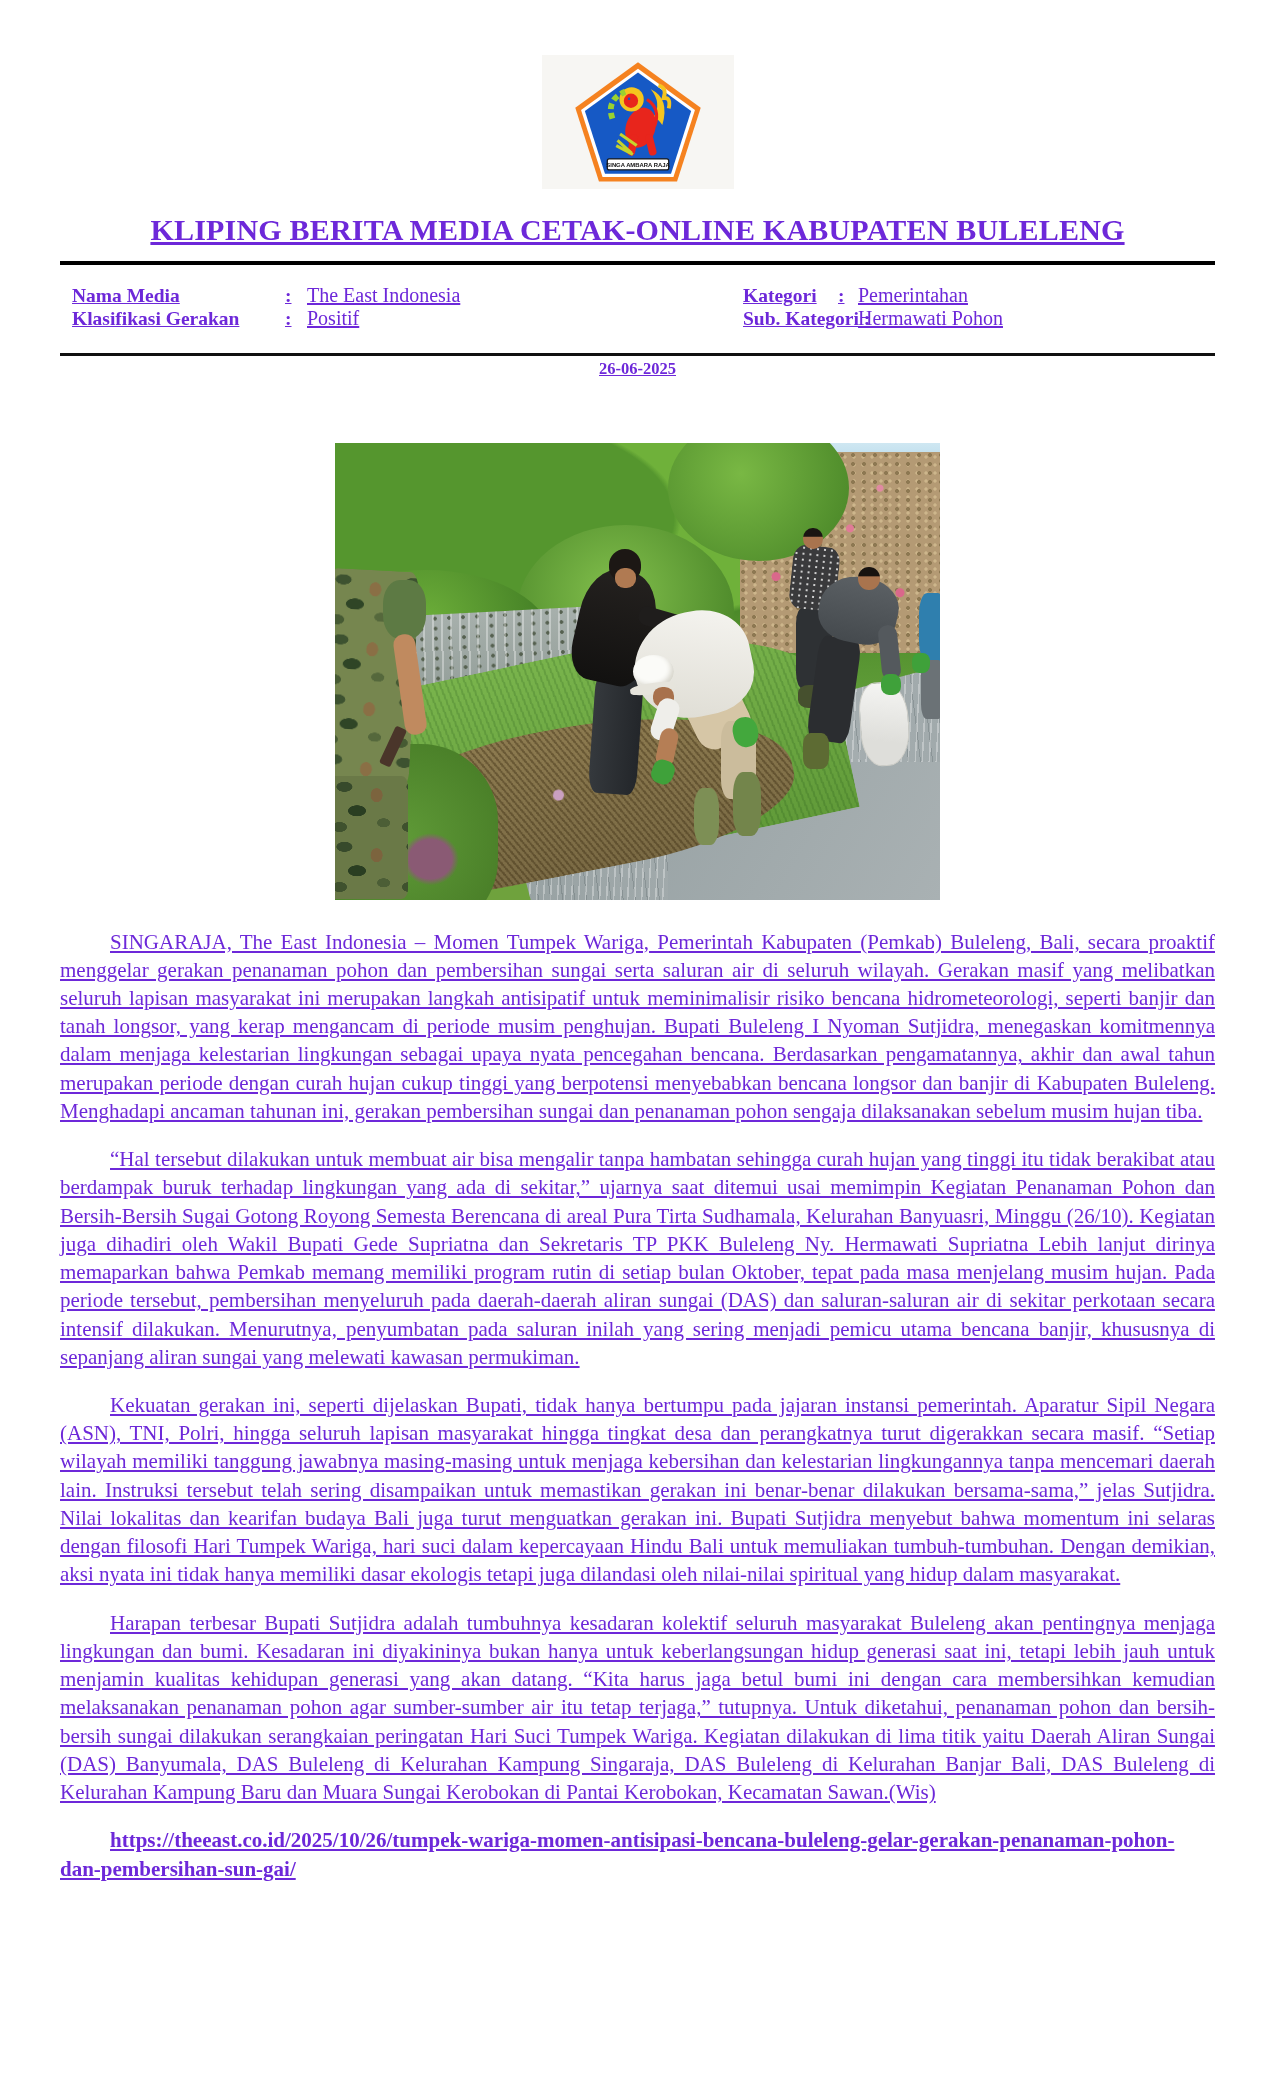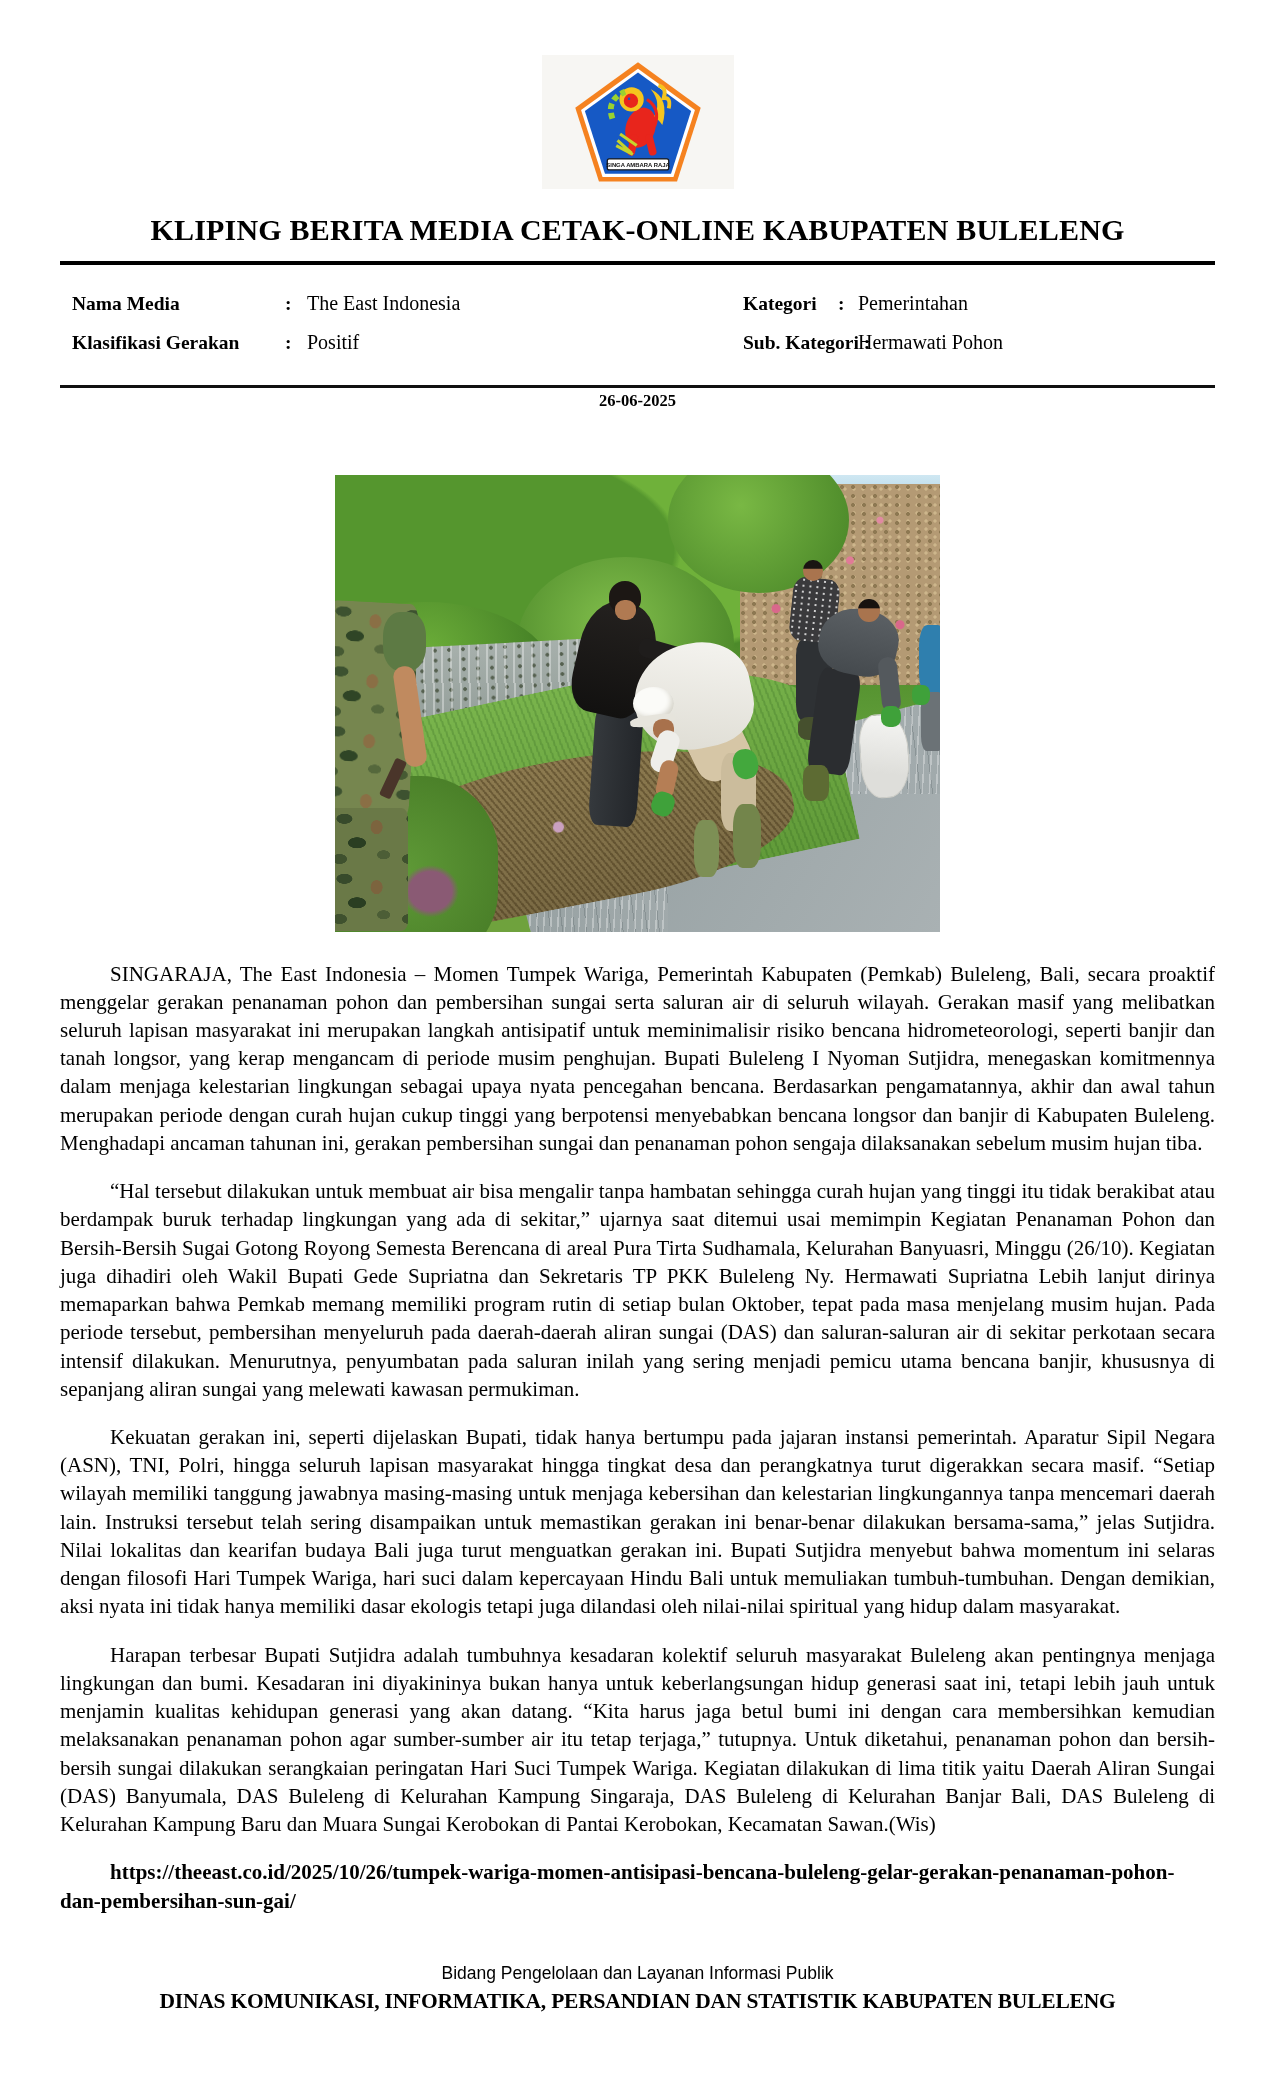--- a/index.html
+++ b/index.html
@@ -1,29 +1,29 @@
 <!DOCTYPE html>
 <html><head>
 <meta charset="utf-8">
 <style>
   html,body{margin:0;padding:0;background:#fff;}
   .page{position:relative;width:1275px;height:2100px;margin:0 auto;background:#fff;
-        font-family:"Liberation Serif",serif;color:#000000;overflow:hidden;}
+        font-family:"Liberation Serif",serif;color:#6d28d9;overflow:hidden;text-decoration:underline;}
 
   
   .logo-wrap{margin:55px auto 0;width:192px;height:134px;background:#f7f6f3;
              display:flex;align-items:center;justify-content:center;}
   .header-title{margin-top:24px;text-align:center;font-weight:bold;font-size:30px;letter-spacing:.2px;white-space:nowrap;}
 
   .rule-thick{margin:14px 60px 0;height:4px;background:#000;}
   .rule-thin{margin:0 60px;height:2.5px;background:#101010;}
 
-  .meta{margin:16px 60px;padding:11px 0 15px 12px;display:grid;
+  .meta{margin:8px 60px;padding:11px 0 15px 12px;display:grid;
         grid-template-columns:213px 22px 436px 95px 20px auto;
-        row-gap:16px;font-size:19.5px;align-items:baseline;}
+        font-size:19.5px;align-items:baseline;}
   .meta .lbl{font-weight:bold;white-space:nowrap;}
   .meta .sep{font-weight:bold;}
   .meta .val{font-size:20px;}
 
   .article-title{margin:24px auto 0;max-width:1040px;text-align:center;font-weight:bold;
                  font-size:29px;line-height:1.42;}
   .article-date{text-align:center;font-weight:bold;font-size:16.5px;margin-top:3px;}
 
   
   .photo{position:relative;width:605px;height:457px;margin:64px auto 0;overflow:hidden;background:#6fa23d;}
@@ -245,18 +245,14 @@
   </figure>
 
   <div class="body">
     <p>SINGARAJA, The East Indonesia – Momen Tumpek Wariga, Pemerintah Kabupaten (Pemkab) Buleleng, Bali, secara proaktif menggelar gerakan penanaman pohon dan pembersihan sungai serta saluran air di seluruh wilayah. Gerakan masif yang melibatkan seluruh lapisan masyarakat ini merupakan langkah antisipatif untuk meminimalisir risiko bencana hidrometeorologi, seperti banjir dan tanah longsor, yang kerap mengancam di periode musim penghujan. Bupati Buleleng I Nyoman Sutjidra, menegaskan komitmennya dalam menjaga kelestarian lingkungan sebagai upaya nyata pencegahan bencana. Berdasarkan pengamatannya, akhir dan awal tahun merupakan periode dengan curah hujan cukup tinggi yang berpotensi menyebabkan bencana longsor dan banjir di Kabupaten Buleleng. Menghadapi ancaman tahunan ini, gerakan pembersihan sungai dan penanaman pohon sengaja dilaksanakan sebelum musim hujan tiba.</p>
     <p>“Hal tersebut dilakukan untuk membuat air bisa mengalir tanpa hambatan sehingga curah hujan yang tinggi itu tidak berakibat atau berdampak buruk terhadap lingkungan yang ada di sekitar,” ujarnya saat ditemui usai memimpin Kegiatan Penanaman Pohon dan Bersih-Bersih Sugai Gotong Royong Semesta Berencana di areal Pura Tirta Sudhamala, Kelurahan Banyuasri, Minggu (26/10). Kegiatan juga dihadiri oleh Wakil Bupati Gede Supriatna dan Sekretaris TP PKK Buleleng Ny. Hermawati Supriatna Lebih lanjut dirinya memaparkan bahwa Pemkab memang memiliki program rutin di setiap bulan Oktober, tepat pada masa menjelang musim hujan. Pada periode tersebut, pembersihan menyeluruh pada daerah-daerah aliran sungai (DAS) dan saluran-saluran air di sekitar perkotaan secara intensif dilakukan. Menurutnya, penyumbatan pada saluran inilah yang sering menjadi pemicu utama bencana banjir, khususnya di sepanjang aliran sungai yang melewati kawasan permukiman.</p>
     <p>Kekuatan gerakan ini, seperti dijelaskan Bupati, tidak hanya bertumpu pada jajaran instansi pemerintah. Aparatur Sipil Negara (ASN), TNI, Polri, hingga seluruh lapisan masyarakat hingga tingkat desa dan perangkatnya turut digerakkan secara masif. “Setiap wilayah memiliki tanggung jawabnya masing-masing untuk menjaga kebersihan dan kelestarian lingkungannya tanpa mencemari daerah lain. Instruksi tersebut telah sering disampaikan untuk memastikan gerakan ini benar-benar dilakukan bersama-sama,” jelas Sutjidra. Nilai lokalitas dan kearifan budaya Bali juga turut menguatkan gerakan ini. Bupati Sutjidra menyebut bahwa momentum ini selaras dengan filosofi Hari Tumpek Wariga, hari suci dalam kepercayaan Hindu Bali untuk memuliakan tumbuh-tumbuhan. Dengan demikian, aksi nyata ini tidak hanya memiliki dasar ekologis tetapi juga dilandasi oleh nilai-nilai spiritual yang hidup dalam masyarakat.</p>
     <p>Harapan terbesar Bupati Sutjidra adalah tumbuhnya kesadaran kolektif seluruh masyarakat Buleleng akan pentingnya menjaga lingkungan dan bumi. Kesadaran ini diyakininya bukan hanya untuk keberlangsungan hidup generasi saat ini, tetapi lebih jauh untuk menjamin kualitas kehidupan generasi yang akan datang. “Kita harus jaga betul bumi ini dengan cara membersihkan kemudian melaksanakan penanaman pohon agar sumber-sumber air itu tetap terjaga,” tutupnya. Untuk diketahui, penanaman pohon dan bersih-bersih sungai dilakukan serangkaian peringatan Hari Suci Tumpek Wariga. Kegiatan dilakukan di lima titik yaitu Daerah Aliran Sungai (DAS) Banyumala, DAS Buleleng di Kelurahan Kampung Singaraja, DAS Buleleng di Kelurahan Banjar Bali, DAS Buleleng di Kelurahan Kampung Baru dan Muara Sungai Kerobokan di Pantai Kerobokan, Kecamatan Sawan.(Wis)</p>
     <p class="url">https://theeast.co.id/2025/10/26/tumpek-wariga-momen-antisipasi-bencana-buleleng-gelar-gerakan-penanaman-pohon-dan-pembersihan-sun-gai/</p>
   </div>
 
-  <div class="footer">
-    <div class="footer-line1">Bidang Pengelolaan dan Layanan Informasi Publik</div>
-    <div class="footer-line2">DINAS KOMUNIKASI, INFORMATIKA, PERSANDIAN DAN STATISTIK KABUPATEN BULELENG</div>
-  </div>
 
 </div>
 
 </body></html>

